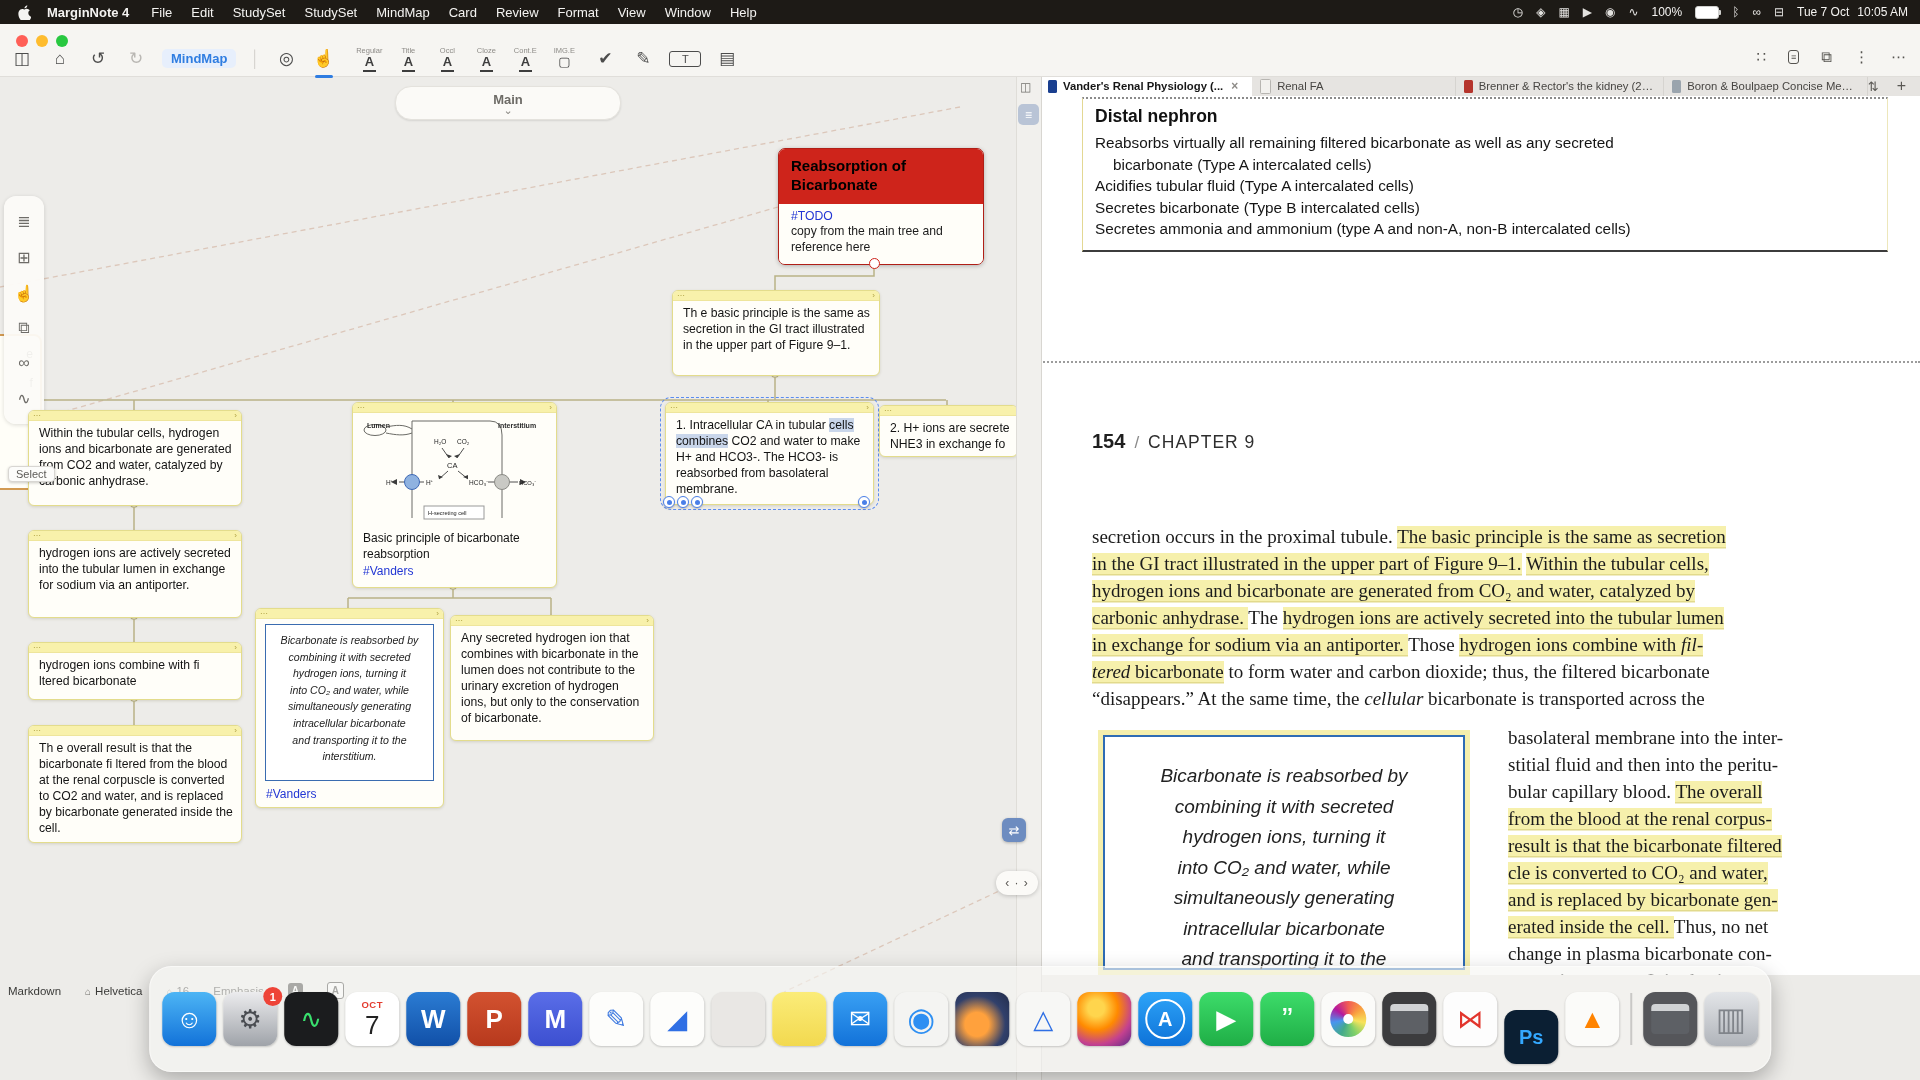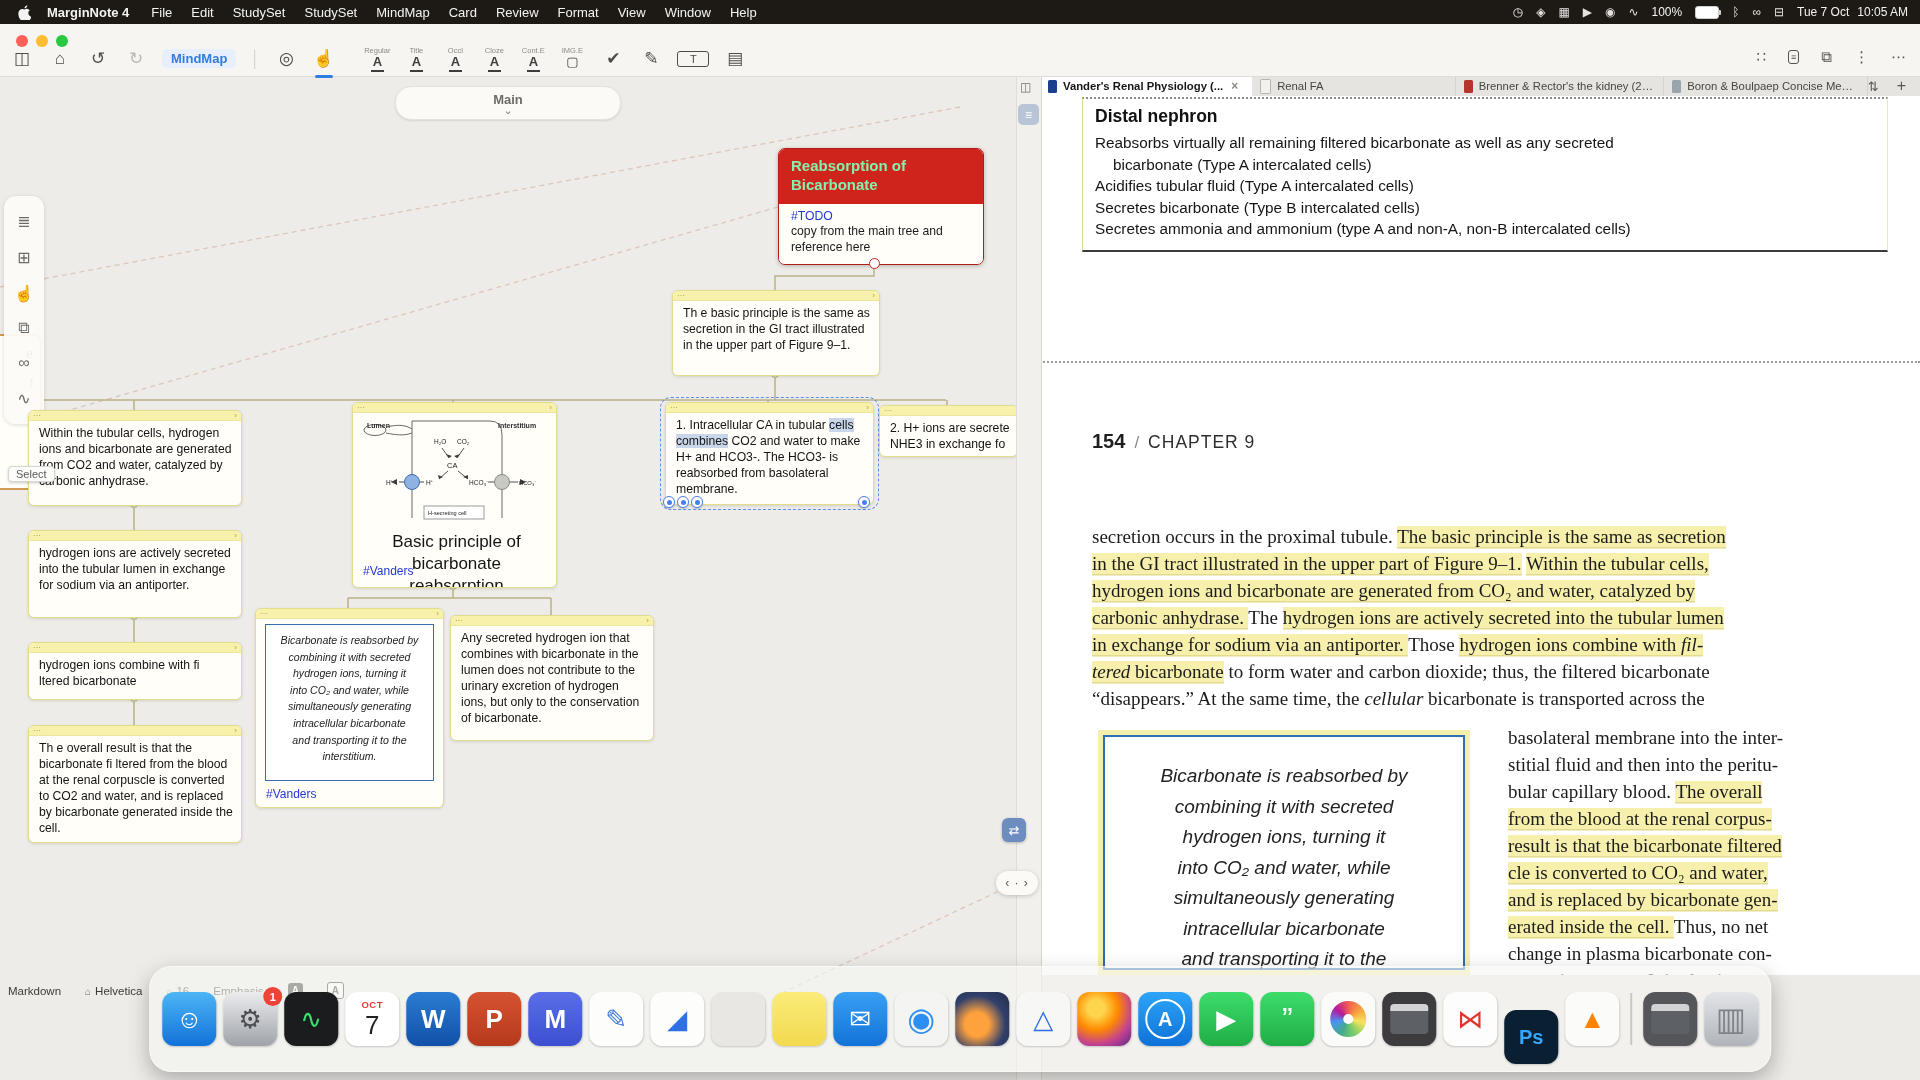--- a/index.html
+++ b/index.html
@@ -20,59 +20,59 @@
   .tl{position:absolute;left:16px;top:11px;display:flex;gap:8px;}
   .tl span{width:12px;height:12px;border-radius:50%;display:block;}
   .tl-close{background:#ff5f57;} .tl-min{background:#febc2e;} .tl-zoom{background:#28c840;}
   #tool-left{position:absolute;left:10px;top:22px;display:flex;align-items:center;gap:14px;color:#4c4c4c;font-size:17px;}
   .ticon{width:24px;text-align:center;cursor:default;}
   .dim{color:#b9b7b3;}
   .modepill{color:#2f7de1;background:#e7effc;border-radius:5px;padding:2px 9px;font-size:13px;font-weight:bold;}
   .tsep{color:#d6d4d0;font-size:16px;}
   .hand-active{color:#2f7de1;position:relative;}
   .hand-active::after{content:"";position:absolute;left:3px;right:3px;bottom:-9px;height:3px;border-radius:2px;background:#2f7de1;}
-  #style-btns{display:flex;gap:9px;margin-left:12px;}
+  #style-btns{display:flex;gap:9px;margin-left:4px;}
   .sbtn{display:flex;flex-direction:column;align-items:center;width:30px;cursor:default;}
   .slabel{font-size:7.5px;color:#8d8b87;}
   .sglyph{font-size:13px;color:#3d3d3d;font-weight:bold;border-bottom:2px solid #3d3d3d;line-height:1.15;padding:0 2px;}
   .sglyph.nob{border-bottom:none;font-weight:normal;}
   .boxedT{border:1.5px solid #4c4c4c;border-radius:3px;font-size:11px;padding:0 3px;line-height:1.3;}
   .winicons{position:absolute;right:14px;top:24px;display:flex;gap:22px;color:#55534f;font-size:15px;align-items:center;}
   .boxedI{border:1.2px solid #55534f;border-radius:3px;font-size:9px;padding:0 2px;line-height:1.4;}
   
   .canvas{position:absolute;left:0;top:76px;width:1016px;height:1004px;background:#edecE9;overflow:hidden;}
   .wires{position:absolute;left:0;top:0;width:1016px;height:1004px;}
   .card{position:absolute;background:#fffef9;border:1.5px solid #e3dc8c;border-radius:6px;box-shadow:0 1px 3px rgba(90,85,40,.18);font-size:12.2px;line-height:1.32;color:#141414;overflow:hidden;}
   .card .ctop{position:absolute;left:0;top:0;right:0;height:9px;background:#f8f1ab;border-bottom:1px solid #eee59c;color:#b0a345;font-size:8px;line-height:8px;}
   .card .ctop .dots{position:absolute;left:4px;top:1px;}
   .card .ctop .arr{position:absolute;right:4px;top:1px;}
   .card .ctext{position:absolute;left:10px;right:8px;top:14px;}
   .tagblue{color:#2236d4;}
   .mainpill{position:absolute;left:395px;top:10px;width:224px;height:32px;background:#fbfaf7;border:1px solid #e4e2dd;border-radius:16px;box-shadow:0 1px 2px rgba(0,0,0,.10);display:flex;flex-direction:column;align-items:center;justify-content:center;color:#6d6b66;}
   .mainpill .lbl{font-size:13px;font-weight:bold;line-height:13px;}
   .mainpill .chev{font-size:11px;line-height:8px;color:#8a8883;}
   .rednode{position:absolute;left:778px;top:72px;width:204px;border-radius:7px;box-shadow:0 1px 4px rgba(0,0,0,.25);overflow:hidden;border:1px solid #b01f17;}
-  .rednode .rhead{background:#ce241b;color:#86efac;font-size:15px;font-weight:bold;line-height:1.25;padding:8px 12px 9px;}
+  .rednode .rhead{background:#ce241b;color:#000000;font-size:15px;font-weight:bold;line-height:1.25;padding:8px 12px 9px;}
   .rednode .rbody{background:#fffef9;padding:5px 12px 8px;font-size:12.2px;line-height:1.3;color:#1c1c1c;}
   .reddot{position:absolute;left:869px;top:182px;width:9px;height:9px;border:1.5px solid #ce241b;background:#fff;border-radius:50%;}
   .selring{outline:1.6px dashed #5b8cf0;outline-offset:4px;}
   .selspan{background:#c9d6ea;}
   .handle{position:absolute;width:10px;height:10px;border-radius:50%;background:#fff;border:1.5px solid #4a7fe8;box-shadow:0 1px 2px rgba(0,0,0,.2);}
   .handle::after{content:"";position:absolute;left:2.5px;top:2.5px;width:5px;height:5px;border-radius:50%;background:#4a7fe8;}
   .selectlbl{position:absolute;left:8px;top:390px;background:#fcfcfa;border:1px solid #d8d6d2;border-radius:4px;box-shadow:0 1px 3px rgba(0,0,0,.2);font-size:11px;color:#5d5b57;padding:1px 7px;}
   .palette{position:absolute;left:4px;top:120px;width:40px;height:212px;background:rgba(252,251,248,.95);border-radius:12px;box-shadow:0 1px 4px rgba(0,0,0,.14);display:flex;flex-direction:column;align-items:center;justify-content:space-around;padding:8px 0;color:#6e6c68;font-size:16px;}
   .palette .pal-active{color:#2f7de1;}
   .orangecard{position:absolute;left:-168px;top:258px;width:206px;height:152px;background:#fffef8;border:2px solid #d29a52;border-radius:8px;font-size:12.2px;color:#242424;}
   .orangecard .etxt{position:absolute;right:7px;top:4px;text-align:right;line-height:29px;}
   .quotecard{position:absolute;left:255px;top:532px;width:187px;height:198px;background:#fffef9;border:1.5px solid #e3dc8c;border-radius:6px;box-shadow:0 1px 3px rgba(90,85,40,.18);overflow:hidden;}
   .quotecard .qbox{position:absolute;left:9px;top:15px;right:9px;height:148px;border:1.6px solid #3a6cb0;background:#fff;padding:7px 3px 0;}
   .qline{font-style:italic;font-size:10.6px;line-height:16.6px;text-align:center;color:#232323;}
   .quotecard .qtag{position:absolute;left:10px;bottom:6px;font-size:12px;}
   .figcard{position:absolute;left:352px;top:326px;width:203px;height:184px;}
-  .figcap{position:absolute;left:10px;top:128px;right:6px;font-size:17px;line-height:1.3;text-align:center;}
+  .figcap{position:absolute;left:10px;top:128px;right:6px;font-size:12px;line-height:1.3;}
   .figtag{position:absolute;left:10px;top:161px;font-size:12px;}
   .fmtbar{position:absolute;left:8px;top:906px;display:flex;align-items:center;gap:24px;font-size:11.5px;color:#3a3a38;}
   .fmtbar .fico{color:#6e6c68;font-size:10px;margin-right:4px;}
   .boxA{width:15px;height:15px;background:#2d2d2b;color:#fff;border-radius:3px;font-size:10px;font-weight:bold;display:inline-flex;align-items:center;justify-content:center;}
   .boxA.outline{background:#fdfdfb;color:#2d2d2b;border:1.2px solid #2d2d2b;}
   
   .dividerstrip{position:absolute;left:1016px;top:76px;width:24px;bottom:0;background:#f1f0ed;border-left:1px solid #dfddd8;border-right:1px solid #d8d6d1;z-index:5;}
   .dividerstrip .dvicon{position:absolute;left:3px;font-size:12px;color:#767470;}
   .stackbtn{position:absolute;left:1px;top:28px;width:21px;height:21px;border-radius:5px;background:#b9c4d6;color:#fff;display:flex;align-items:center;justify-content:center;font-size:12px;}
   .shufflebtn{position:absolute;left:1002px;top:818px;width:24px;height:24px;border-radius:6px;background:#6d8cc0;color:#fff;display:flex;align-items:center;justify-content:center;font-size:13px;z-index:8;box-shadow:0 1px 3px rgba(0,0,0,.25);}

